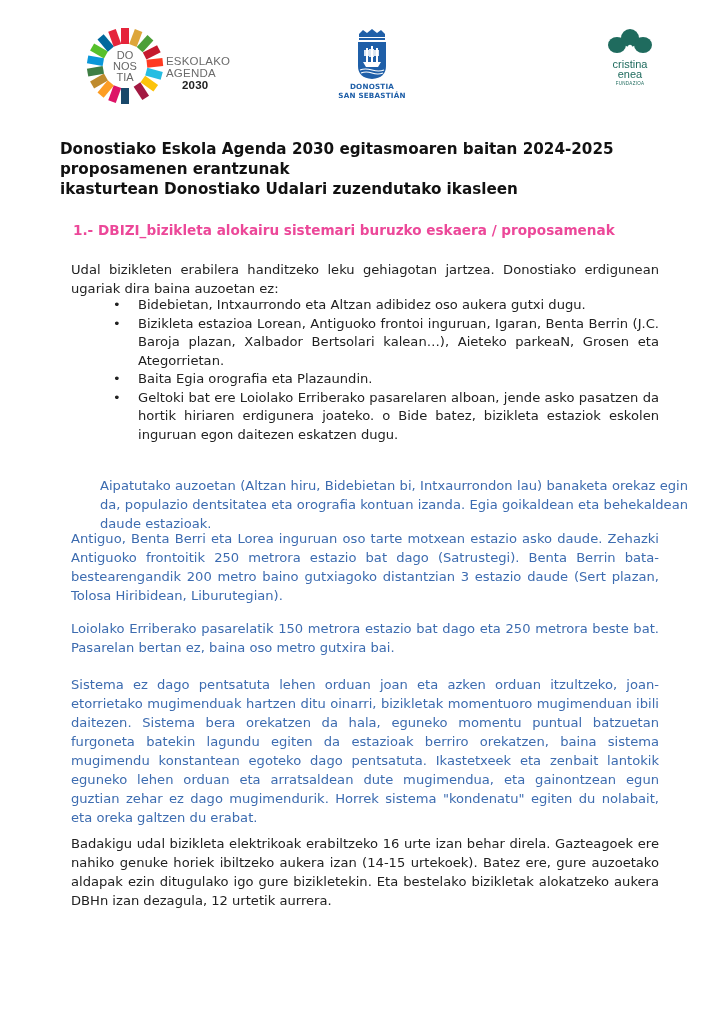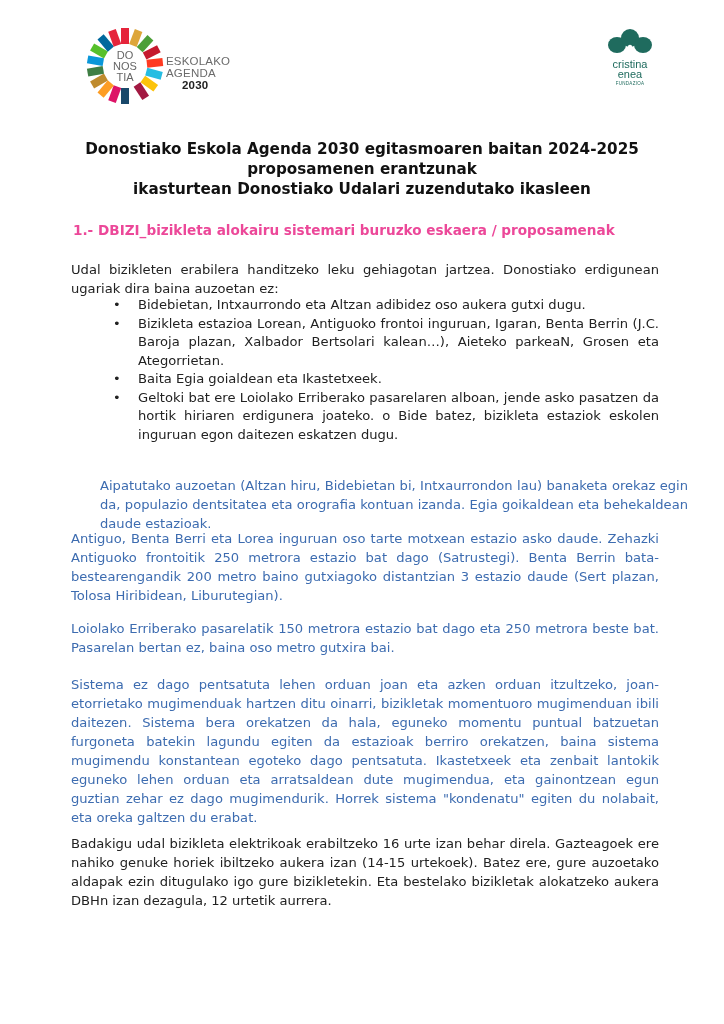--- a/index.html
+++ b/index.html
@@ -18,21 +18,21 @@
     .logo-donostia { position: absolute; left: 305px; top: 28px; width: 110px; height: 78px; text-align: center; }
     .logo-donostia svg { display: block; margin: 0 auto; }
     .don-text { font-family: "DejaVu Sans", sans-serif; font-weight: bold; font-size: 7.2px; line-height: 9px; color: #1f5fa8; margin-top: 2px; letter-spacing: 0.2px; }
 
     
     .logo-cristina { position: absolute; left: 578px; top: 28px; width: 80px; height: 70px; text-align: center; }
     .logo-cristina svg { display: block; margin: 0 auto; }
     .cris-text { font-family: "Liberation Sans", sans-serif; font-size: 11px; line-height: 10px; color: #1f6b5e; margin-top: 1px; }
     .cris-fund { font-family: "Liberation Sans", sans-serif; font-size: 4.5px; color: #1f6b5e; margin-top: 2px; letter-spacing: 0.3px; }
 
-    .doc-title { position: absolute; left: 60px; top: 139px; width: 604px; text-align: center; font-family: "DejaVu Sans", sans-serif; font-weight: bold; font-size: 15.2px; line-height: 20px; color: #111; }
+    .doc-title { position: absolute; left: 60px; top: 139px; width: 604px; text-align: left; font-family: "DejaVu Sans", sans-serif; font-weight: bold; font-size: 15.2px; line-height: 20px; color: #111; }
 
     .section-title { position: absolute; left: 73px; top: 222px; font-family: "DejaVu Sans", sans-serif; font-weight: bold; font-size: 13.6px; color: #ec4899; white-space: nowrap; }
 
     .body-text { position: absolute; left: 71px; width: 588px; font-family: "DejaVu Sans", sans-serif; font-size: 13.1px; line-height: 19px; text-align: justify; color: #222; }
     .blue { color: #3d6cb0; }
 
     .p-intro { top: 260px; }
     .bullets { position: absolute; left: 113px; top: 296px; width: 546px; list-style: none; font-family: "DejaVu Sans", sans-serif; font-size: 13.1px; line-height: 18.5px; color: #222; }
     .bullets li { position: relative; padding-left: 25px; text-align: justify; }
     .bullets li .bullet { position: absolute; left: 0; top: 0; font-size: 13px; }
@@ -74,20 +74,38 @@
       <text x="41" y="44" text-anchor="middle" font-family="Liberation Sans, sans-serif" font-size="11" fill="#666">NOS</text>
       <text x="41" y="55" text-anchor="middle" font-family="Liberation Sans, sans-serif" font-size="11" fill="#666">TIA</text>
     </svg>
     <div class="esk-text">
       <div>ESKOLAKO</div>
       <div>AGENDA</div>
       <div class="line3">2030</div>
     </div>
   </div>
 
+  <div class="logo-donostia">
+    <svg width="34" height="52" viewBox="0 0 34 52">
+      <path d="M4 6 L8 2 L12 5 L17 1 L22 5 L26 2 L30 6 L30 9 L4 9 Z" fill="#1f5fa8"></path>
+      <rect x="4" y="10" width="26" height="2" fill="#1f5fa8"></rect>
+      <path d="M3 14 L31 14 L31 38 Q31 50 17 51 Q3 50 3 38 Z" fill="#1f5fa8"></path>
+      <path d="M8 34 L26 34 L23 39 L11 39 Z" fill="#ffffff"></path>
+      <rect x="11" y="20" width="2" height="14" fill="#ffffff"></rect>
+      <rect x="16" y="18" width="2" height="16" fill="#ffffff"></rect>
+      <rect x="21" y="20" width="2" height="14" fill="#ffffff"></rect>
+      <path d="M9 22 L14 22 L14 28 L9 28 Z M14 21 L19 21 L19 29 L14 29 Z M19 22 L24 22 L24 28 L19 28 Z" fill="#ffffff" opacity="0.85"></path>
+      <path d="M5 42 Q10 40 17 42 Q24 44 29 42" stroke="#ffffff" stroke-width="1.2" fill="none"></path>
+      <path d="M6 45 Q11 43 17 45 Q23 47 28 45" stroke="#ffffff" stroke-width="1.2" fill="none"></path>
+    </svg>
+    <div class="don-text">
+      <div>DONOSTIA</div>
+      <div>SAN SEBASTIÁN</div>
+    </div>
+  </div>
 
   <div class="logo-cristina">
     <svg width="46" height="30" viewBox="0 0 46 30">
       <ellipse cx="10" cy="17" rx="9" ry="8" fill="#1f6b5e"></ellipse>
       <ellipse cx="23" cy="10" rx="9" ry="9" fill="#1f6b5e"></ellipse>
       <ellipse cx="36" cy="17" rx="9" ry="8" fill="#1f6b5e"></ellipse>
       <circle cx="23" cy="19" r="2.2" fill="#ffffff"></circle>
       <path d="M20 29 L21 22 L25 22 L26 29 Z" fill="#ffffff"></path>
     </svg>
     <div class="cris-text">
@@ -104,21 +122,21 @@
   <div>ikasturtean Donostiako Udalari zuzendutako ikasleen</div>
 </h1>
 
 <h2 class="section-title">1.- DBIZI_bizikleta alokairu sistemari buruzko eskaera / proposamenak</h2>
 
 <p class="body-text p-intro">Udal bizikleten erabilera handitzeko leku gehiagotan jartzea. Donostiako erdigunean ugariak dira baina auzoetan ez:</p>
 
 <ul class="bullets">
   <li><span class="bullet">•</span><span>Bidebietan, Intxaurrondo eta Altzan adibidez oso aukera gutxi dugu.</span></li>
   <li><span class="bullet">•</span><span>Bizikleta estazioa Lorean, Antiguoko frontoi inguruan, Igaran, Benta Berrin (J.C. Baroja plazan, Xalbador Bertsolari kalean…), Aieteko parkeaN, Grosen eta Ategorrietan.</span></li>
-  <li><span class="bullet">•</span><span>Baita Egia goialdean eta Ikastetxeek.</span></li>
+  <li><span class="bullet">•</span><span>Baita Egia orografia eta Plazaundin.</span></li>
   <li><span class="bullet">•</span><span>Geltoki bat ere Loiolako Erriberako pasarelaren alboan, jende asko pasatzen da hortik hiriaren erdigunera joateko. o Bide batez, bizikleta estaziok eskolen inguruan egon daitezen eskatzen dugu.</span></li>
 </ul>
 
 <p class="body-text blue p-a1">Aipatutako auzoetan (Altzan hiru, Bidebietan bi, Intxaurrondon lau) banaketa orekaz egin da, populazio dentsitatea eta orografia kontuan izanda. Egia goikaldean eta behekaldean daude estazioak.</p>
 <p class="body-text blue p-a2">Antiguo, Benta Berri eta Lorea inguruan oso tarte motxean estazio asko daude. Zehazki Antiguoko frontoitik 250 metrora estazio bat dago (Satrustegi). Benta Berrin bata-bestearengandik 200 metro baino gutxiagoko distantzian 3 estazio daude (Sert plazan, Tolosa Hiribidean, Liburutegian).</p>
 <p class="body-text blue p-a3">Loiolako Erriberako pasarelatik 150 metrora estazio bat dago eta 250 metrora beste bat. Pasarelan bertan ez, baina oso metro gutxira bai.</p>
 <p class="body-text blue p-a4">Sistema ez dago pentsatuta lehen orduan joan eta azken orduan itzultzeko, joan-etorrietako mugimenduak hartzen ditu oinarri, bizikletak momentuoro mugimenduan ibili daitezen. Sistema bera orekatzen da hala, eguneko momentu puntual batzuetan furgoneta batekin lagundu egiten da estazioak berriro orekatzen, baina sistema mugimendu konstantean egoteko dago pentsatuta. Ikastetxeek eta zenbait lantokik eguneko lehen orduan eta arratsaldean dute mugimendua, eta gainontzean egun guztian zehar ez dago mugimendurik. Horrek sistema "kondenatu" egiten du nolabait, eta oreka galtzen du erabat.</p>
 
 <p class="body-text p-last">Badakigu udal bizikleta elektrikoak erabiltzeko 16 urte izan behar direla. Gazteagoek ere nahiko genuke horiek ibiltzeko aukera izan (14-15 urtekoek). Batez ere, gure auzoetako aldapak ezin ditugulako igo gure bizikletekin. Eta bestelako bizikletak alokatzeko aukera DBHn izan dezagula, 12 urtetik aurrera.</p>
 

